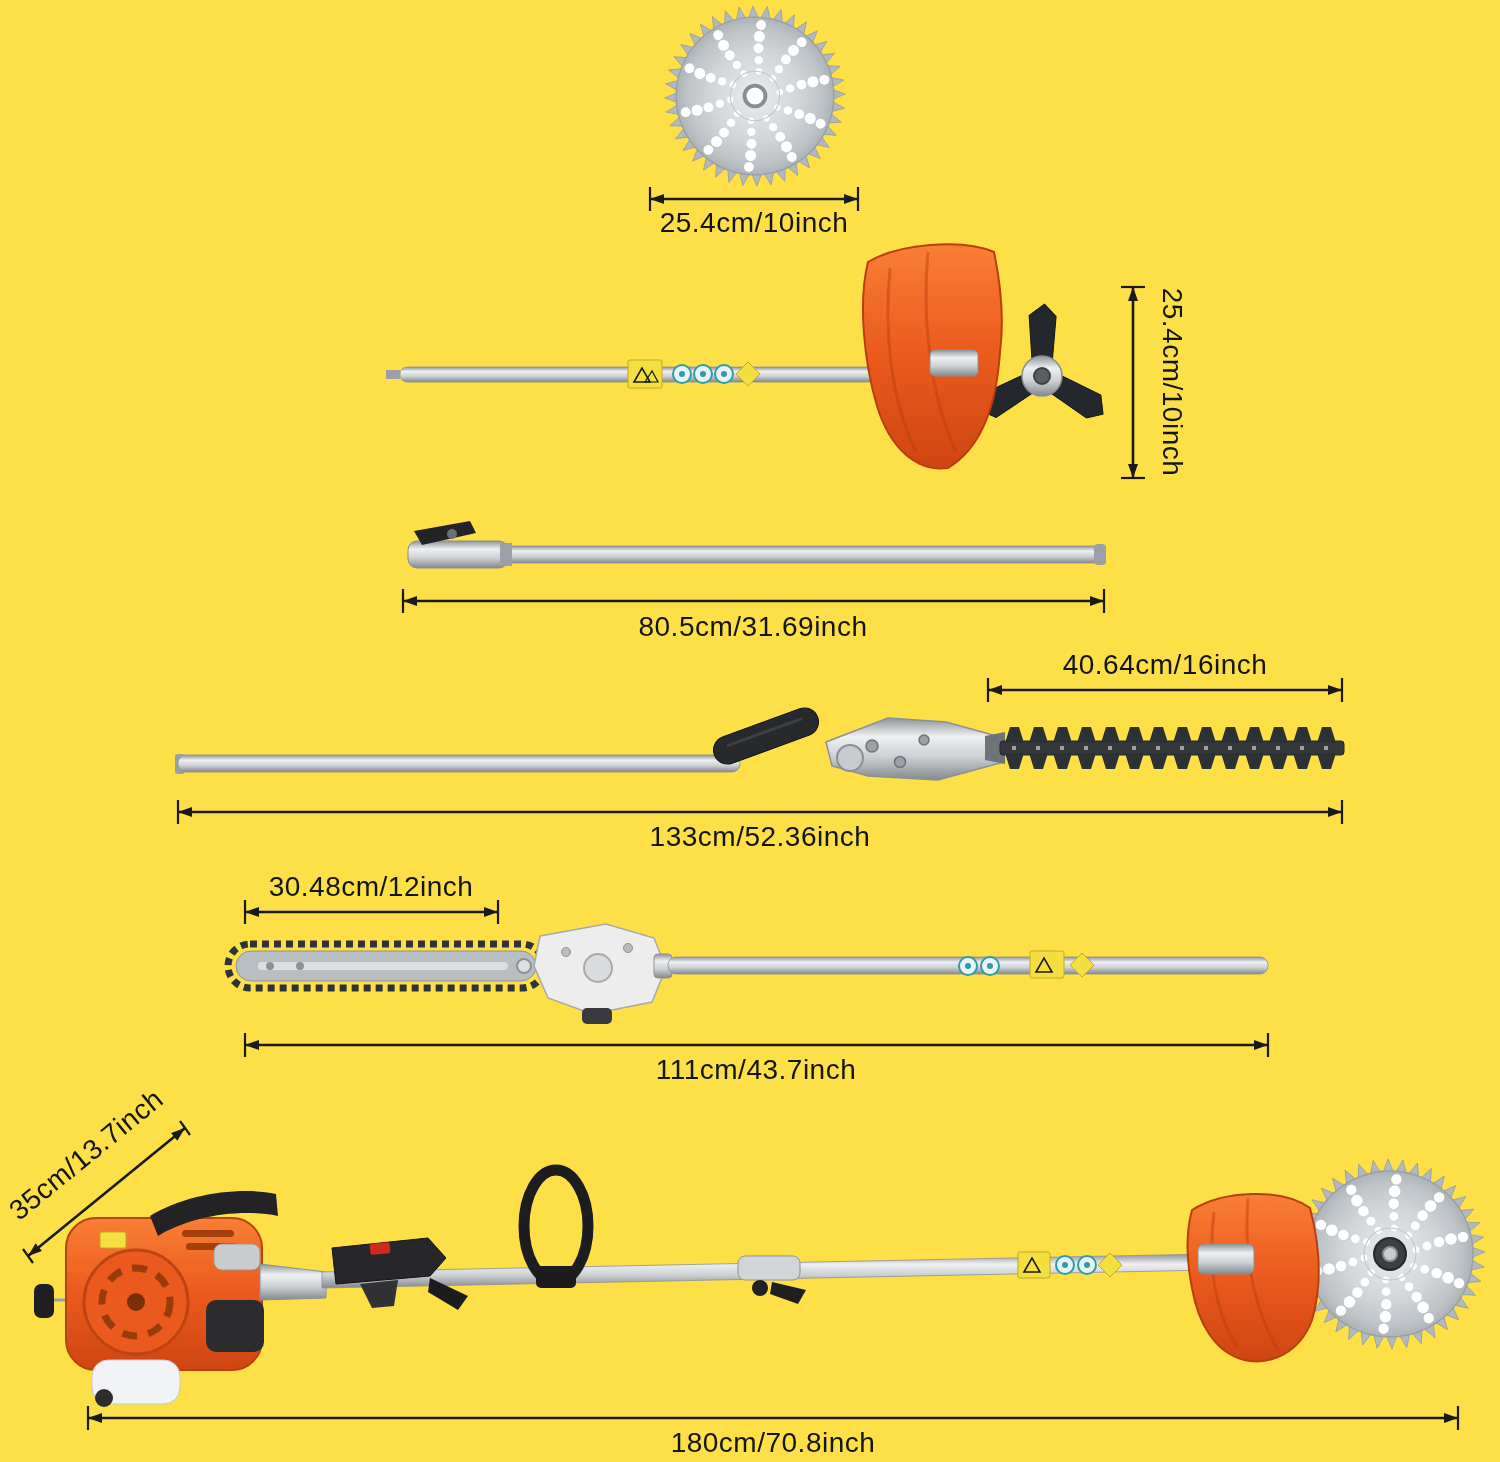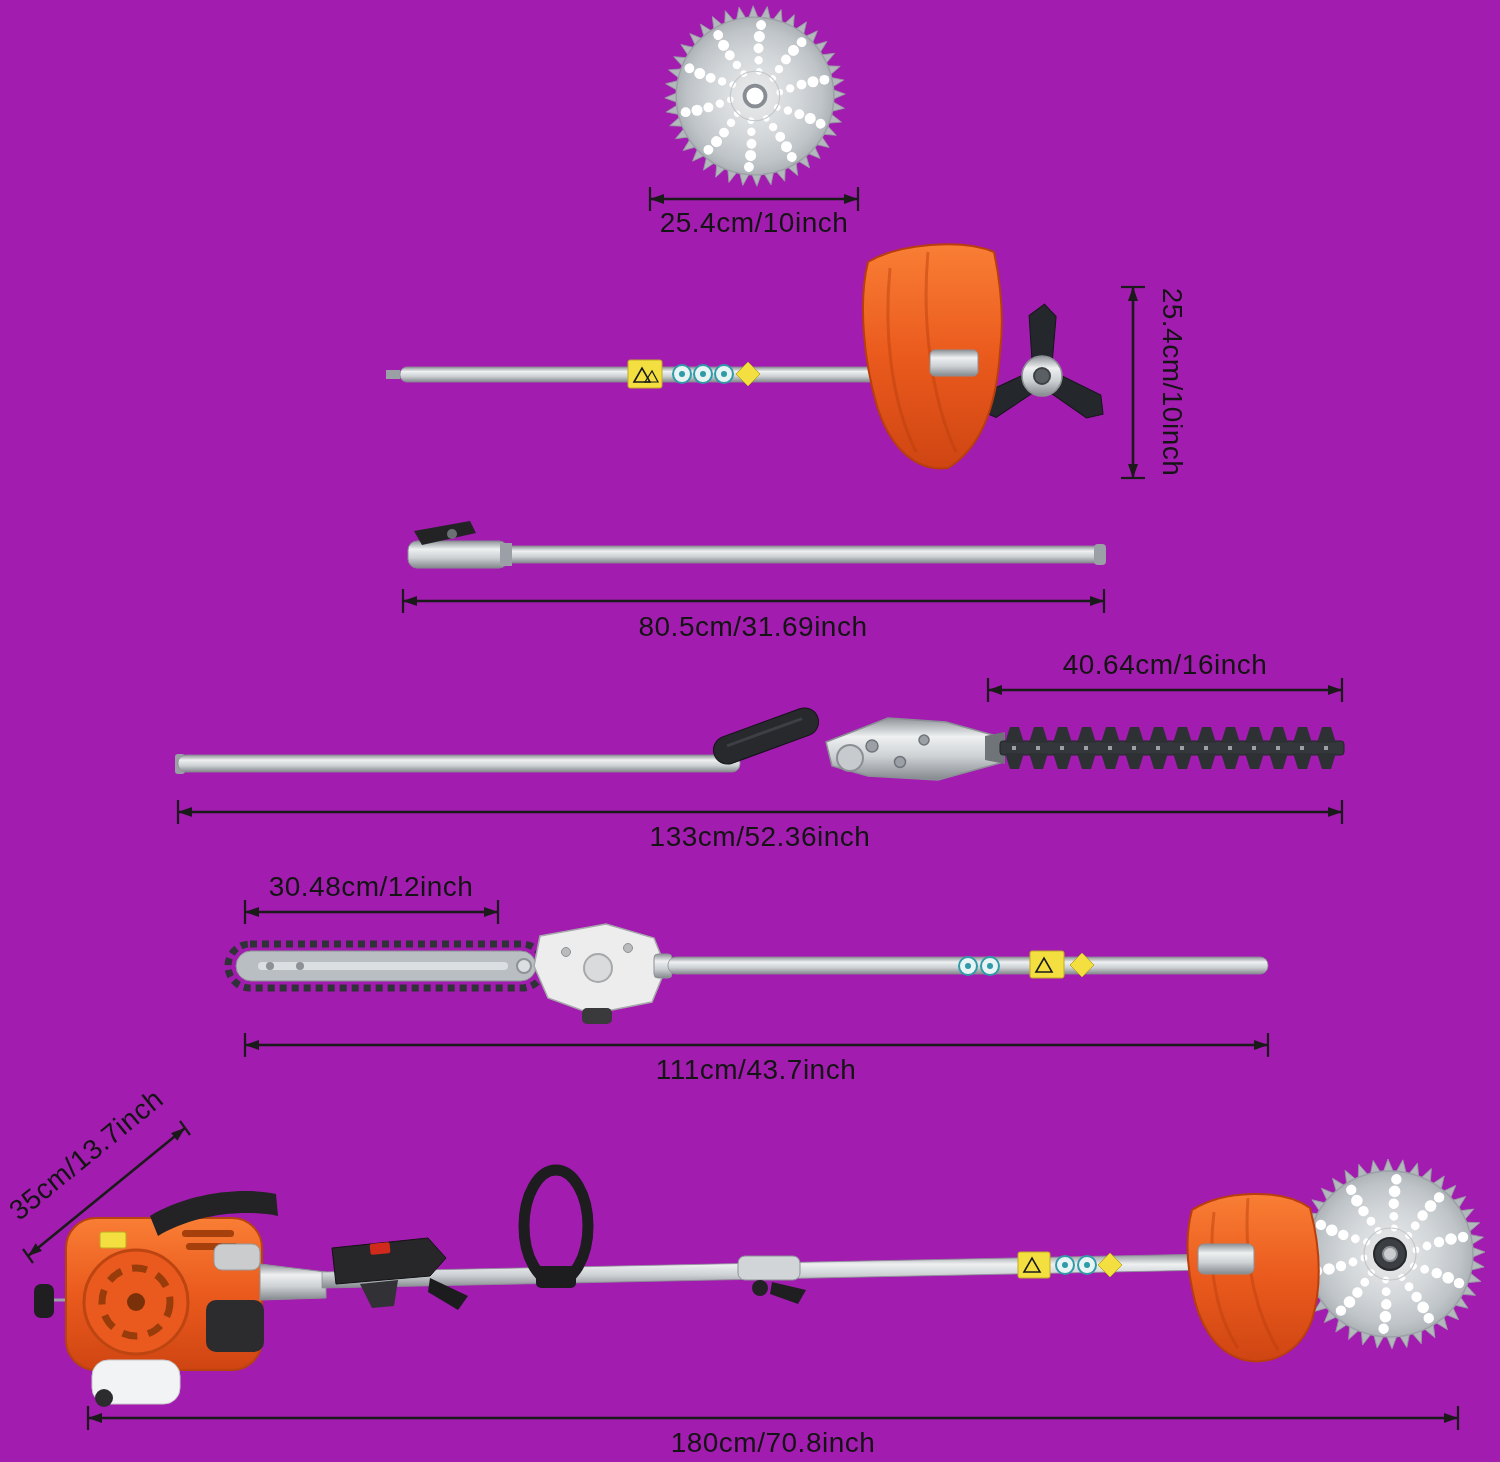--- a/index.html
+++ b/index.html
@@ -1,16 +1,16 @@
 <!DOCTYPE html>
 <html><head>
 <meta charset="utf-8">
 <style>
   html,body{margin:0;padding:0;background:#ffffff;}
-  .stage{position:relative;width:1500px;height:1462px;background:#a21caf;overflow:hidden;font-family:"Liberation Sans",sans-serif;}
+  .stage{position:relative;width:1500px;height:1462px;background:#fde047;overflow:hidden;font-family:"Liberation Sans",sans-serif;}
   svg{display:block;}
   text.dim{font-family:"Liberation Sans",sans-serif;font-size:28px;fill:#141414;letter-spacing:.5px;}
   .dl{stroke:#1a1a1a;stroke-width:2.6;}
   .tick{stroke:#1a1a1a;stroke-width:2.2;}
 </style>
 </head>
 <body>
 
 <div class="stage">
 <svg width="1500" height="1462" viewBox="0 0 1500 1462" xmlns="http://www.w3.org/2000/svg">

